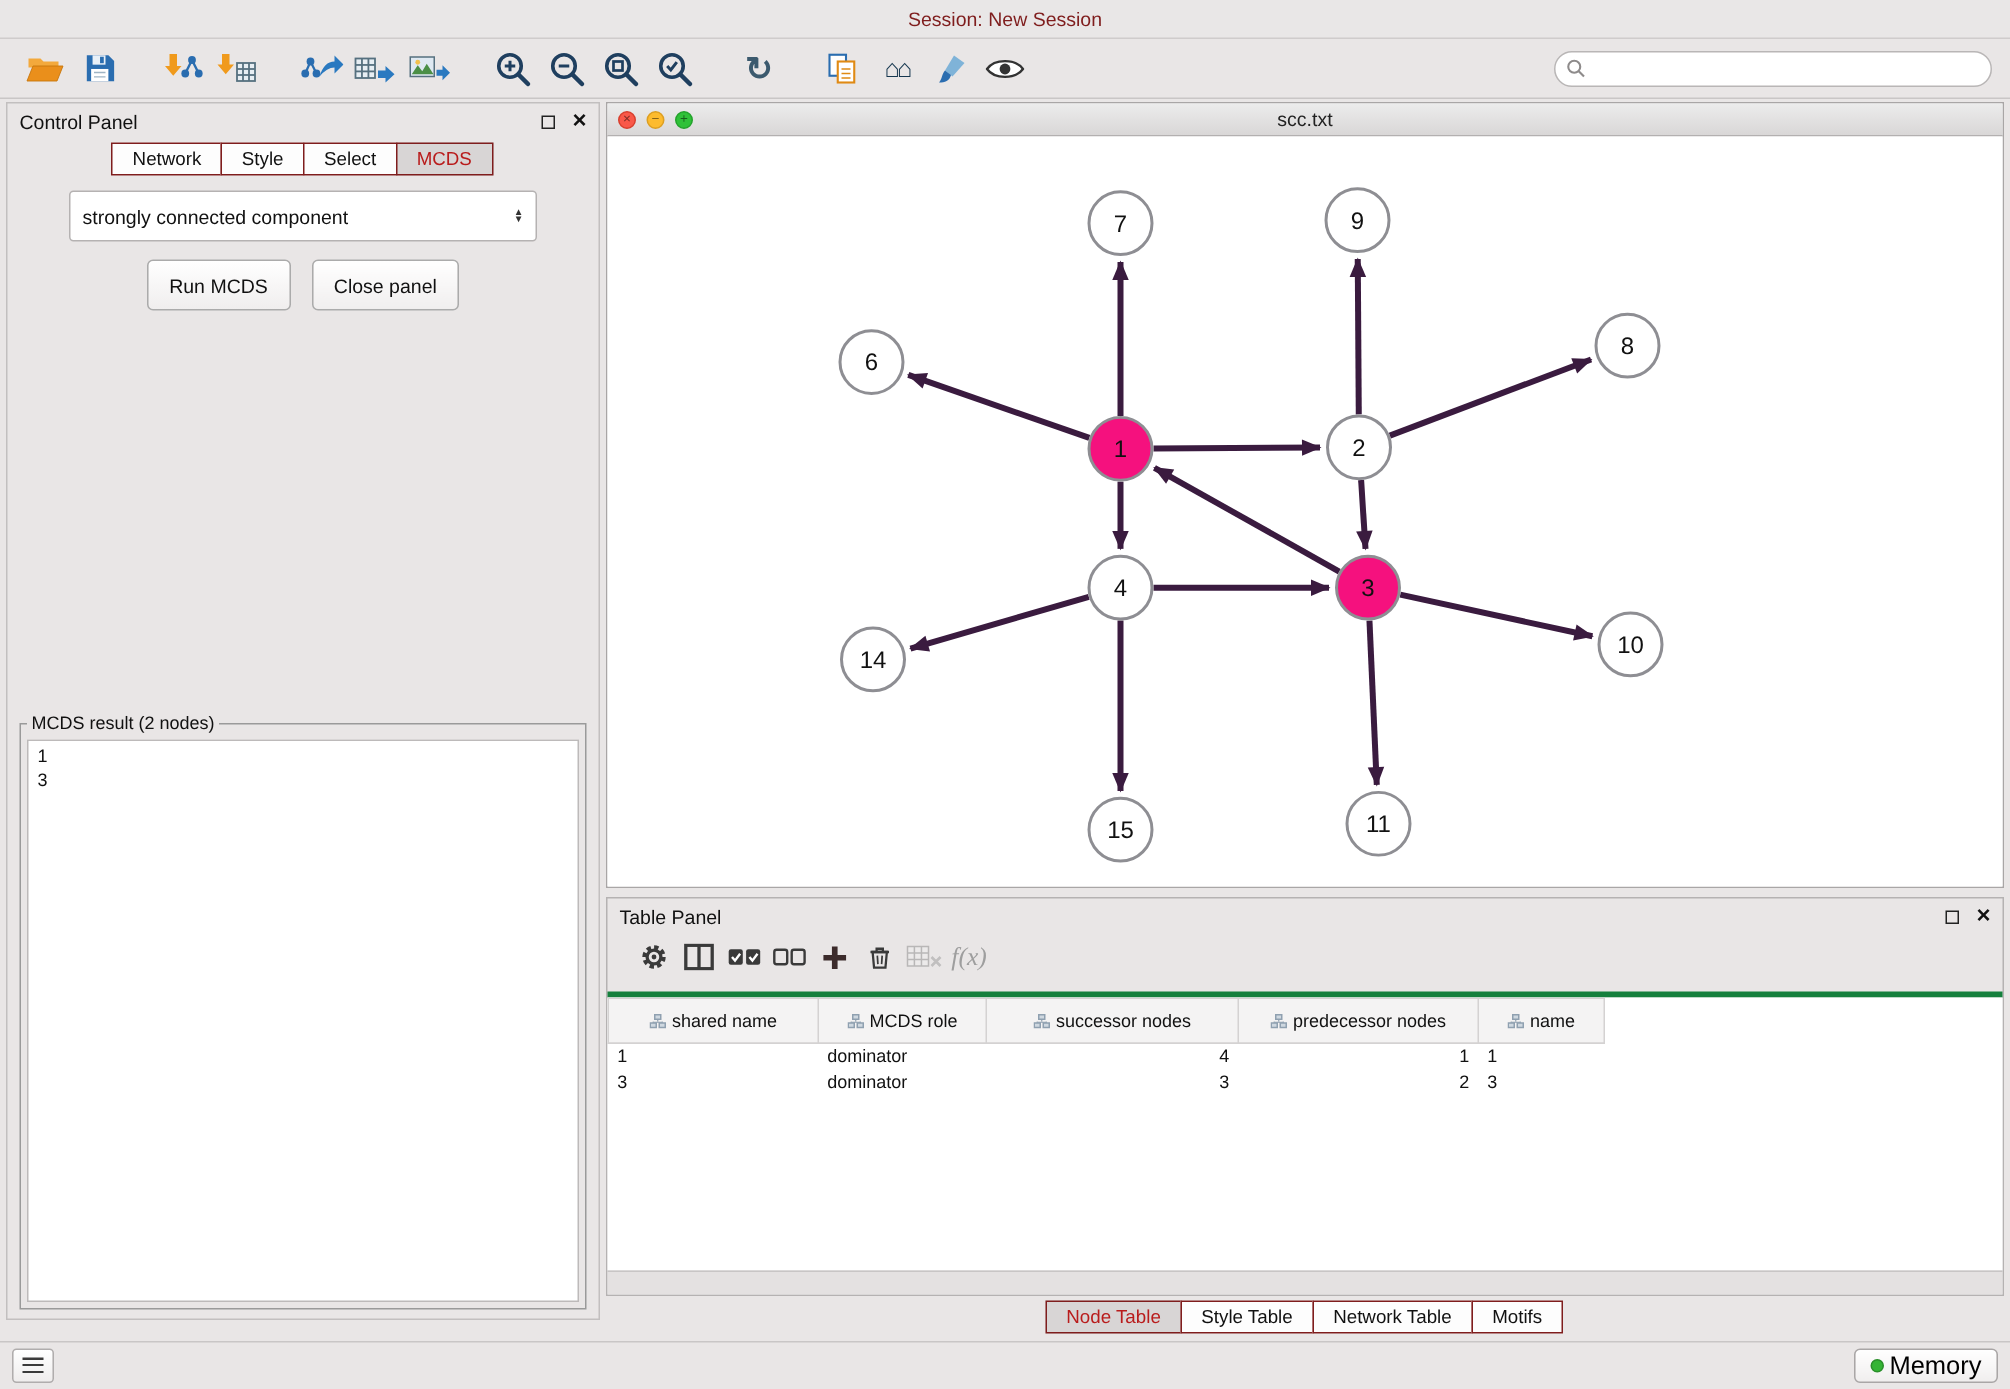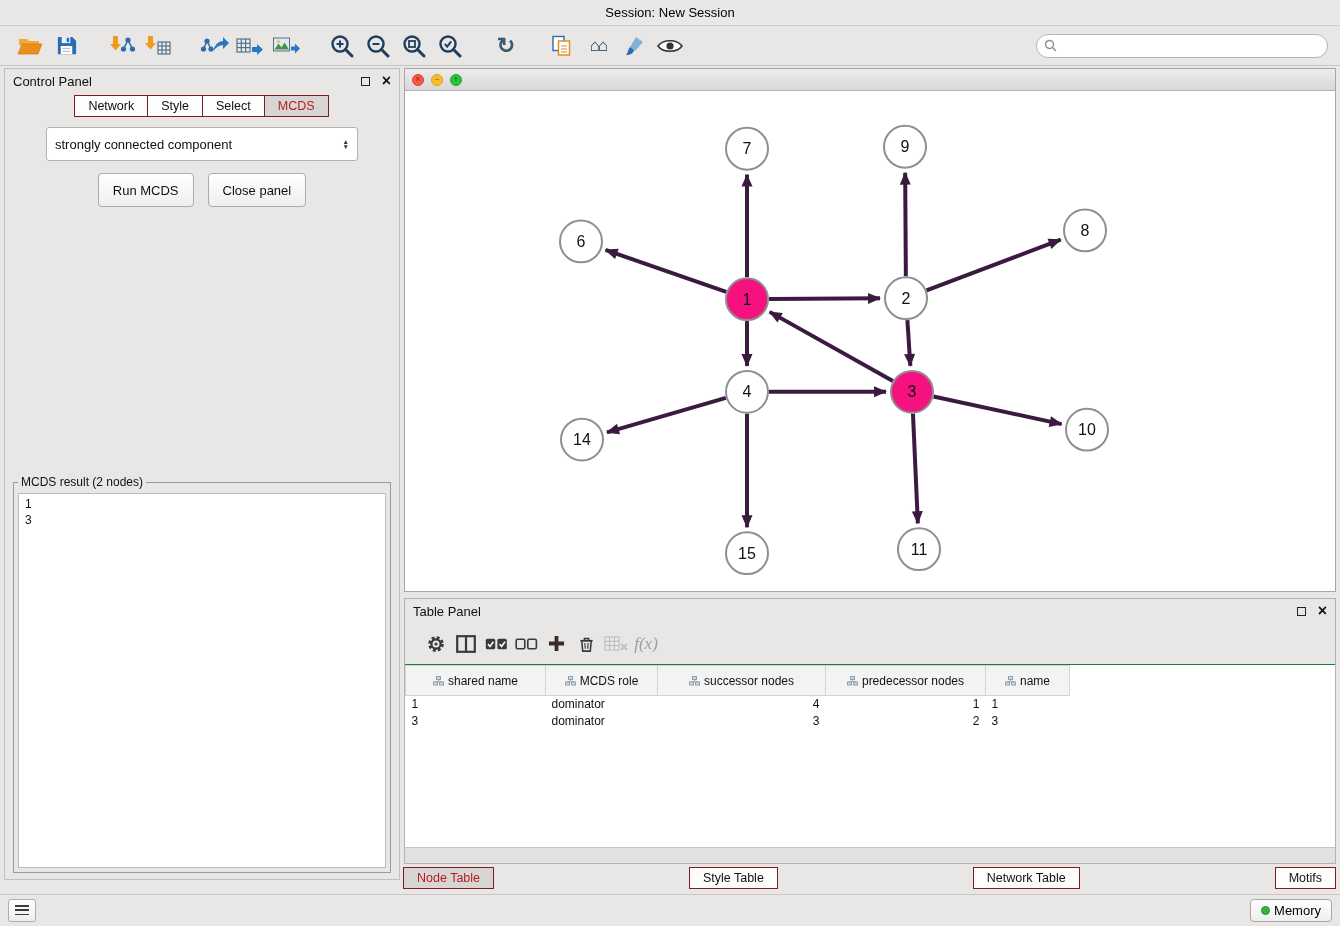--- a/index.html
+++ b/index.html
@@ -1,21 +1,21 @@
 <!DOCTYPE html>
 <html><head>
 <meta charset="utf-8">
 <style>
   * { margin:0; padding:0; box-sizing:border-box; }
   html,body { width:1340px; height:926px; }
   body { font-family:"Liberation Sans",sans-serif; background:#e9e6e6; color:#111; }
   .window { width:1340px; height:926px; display:flex; flex-direction:column; background:#e9e6e6; overflow:hidden; }
 
   
-  .titlebar { height:26px; background:#e9e7e7; border-bottom:1px solid #cfcccc; display:flex; align-items:center; justify-content:center; font-size:13px; color:#000000; flex:0 0 auto; }
+  .titlebar { height:26px; background:#e9e7e7; border-bottom:1px solid #cfcccc; display:flex; align-items:center; justify-content:center; font-size:13px; color:#7f1d1d; flex:0 0 auto; }
 
   
   .toolbar { height:40px; background:#e9e6e6; border-bottom:1px solid #c9c6c6; display:flex; align-items:center; padding:0 12px; flex:0 0 auto; }
   .tbtn { width:36px; height:32px; display:flex; align-items:center; justify-content:center; background:none; border:none; cursor:default; }
   .ggap { margin-left:20px; }
   .refresh-glyph { font-size:22px; font-weight:bold; color:#3c5a6e; line-height:1; }
   .homes-glyph { font-size:17px; font-weight:bold; color:#16374f; letter-spacing:-2px; }
   .search-wrap { margin-left:auto; position:relative; width:292px; height:24px; }
   .search-wrap .mag { position:absolute; left:8px; top:5px; }
   .search-input { width:100%; height:100%; border:1px solid #b9b6b6; border-radius:12px; padding:0 10px 0 26px; font-size:13px; background:#fff; outline:none; font-family:"Liberation Sans",sans-serif; }
@@ -50,39 +50,39 @@
   .tl.red    { background:#f95849; border:1px solid #d8402f; }
   .tl.yellow { background:#fdbb2e; border:1px solid #dd9f22; }
   .tl.green  { background:#2fc138; border:1px solid #24a32c; }
   .net-title { position:absolute; left:0; right:0; text-align:center; font-size:13px; color:#222; z-index:1; }
   .net-canvas { flex:1; position:relative; background:#fff; }
   .net-canvas svg { position:absolute; inset:0; width:100%; height:100%; }
   .splitter { height:6px; flex:0 0 6px; }
 
   
   .table-panel { flex:1 1 auto; border:1px solid #b5b2b2; background:#e9e6e6; display:flex; flex-direction:column; min-height:0; }
-  .tp-toolbar { height:42px; flex:0 0 42px; display:flex; align-items:center; padding:0 16px; gap:0; border-bottom:1px solid #15803d; }
+  .tp-toolbar { height:42px; flex:0 0 42px; display:flex; align-items:flex-start; padding:0 16px; gap:0; border-bottom:4px solid #15803d; }
   .tp-btn { width:30px; height:30px; display:flex; align-items:center; justify-content:center; background:none; border:none; cursor:default; }
   .fx { font-family:"Liberation Serif",serif; font-style:italic; font-size:17px; color:#9e9e9e; }
   .table-area { flex:1; background:#fff; overflow:hidden; min-height:0; }
   table.node-table { border-collapse:collapse; font-size:12px; table-layout:fixed; }
   .node-table th { font-weight:normal; background:#f4f3f3; border:1px solid #d4d2d2; height:30px; padding:0 4px; font-size:12px; white-space:nowrap; }
   .node-table th .hlbl { vertical-align:middle; }
   .node-table th svg { vertical-align:middle; margin-right:4px; }
   .node-table td { height:17px; padding:0 6px; color:#111; white-space:nowrap; overflow:hidden; }
   .hscroll { height:16px; flex:0 0 16px; background:#e4e1e1; border-top:1px solid #c8c5c5; }
 
   
-  .bottom-tabs { height:24px; flex:0 0 24px; display:flex; justify-content:space-between; align-items:center; margin-top:2px; }
+  .bottom-tabs { height:24px; flex:0 0 24px; display:flex; justify-content:center; align-items:center; margin-top:2px; }
 
   
   .statusbar { height:32px; flex:0 0 32px; background:#e9e6e6; border-top:1px solid #c9c6c6; display:flex; align-items:center; padding:0 8px; }
   .list-btn { width:28px; height:23px; border:1px solid #b0adad; border-radius:3px; background:linear-gradient(#ffffff,#efeded); display:flex; align-items:center; justify-content:center; cursor:default; }
   .list-glyph { width:14px; height:11px; background:repeating-linear-gradient(to bottom,#3a3a3a 0 1.6px,transparent 1.6px 4.4px); display:inline-block; }
-  .memory-btn { margin-left:auto; height:23px; border:1px solid #a9a6a6; border-radius:4px; background:linear-gradient(#ffffff,#f0eeee); display:flex; align-items:center; gap:4px; padding:0 10px; font-size:13px; font-family:"Liberation Sans",sans-serif; cursor:default; }
+  .memory-btn { margin-left:auto; height:23px; border:1px solid #a9a6a6; border-radius:4px; background:linear-gradient(#ffffff,#f0eeee); display:flex; align-items:center; gap:4px; padding:0 10px; font-size:17px; font-family:"Liberation Sans",sans-serif; cursor:default; }
   .green-dot { width:9px; height:9px; border-radius:50%; background:#35b435; border:1px solid #2a8f2a; display:inline-block; }
 </style>
 </head>
 <body>
 
 <div class="window">
 
   <div class="titlebar">
     <span>Session: New Session</span>
   </div>
@@ -251,20 +251,21 @@
       </fieldset>
     </div>
 
     <div class="right-col">
 
       <div class="net-window">
         <div class="net-titlebar">
           <span class="tl red">×</span>
           <span class="tl yellow">−</span>
           <span class="tl green">+</span>
+          <span class="net-title">scc.txt</span>
         </div>
         <div class="net-canvas">
           <svg id="graph-svg" viewBox="0 0 930 502" preserveAspectRatio="none">
             <defs>
               <marker id="arrowhead" markerUnits="userSpaceOnUse" markerWidth="18" markerHeight="14" refX="13" refY="6" orient="auto">
                 <path d="M1,0.5 L14,6 L1,11.5 Z" fill="#3a1b3f"></path>
               </marker>
             </defs>
             <g id="edges-layer">
                 <line x1="342" y1="187" x2="342" y2="84" stroke="#3a1b3f" stroke-width="4" marker-end="url(#arrowhead)"></line>

